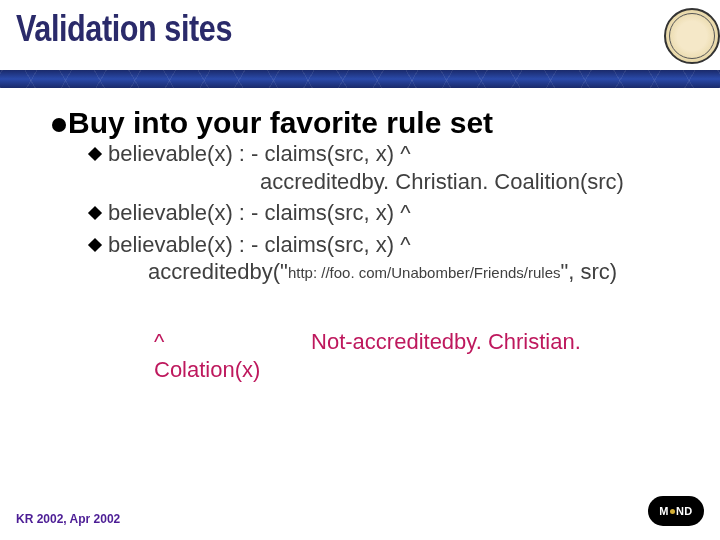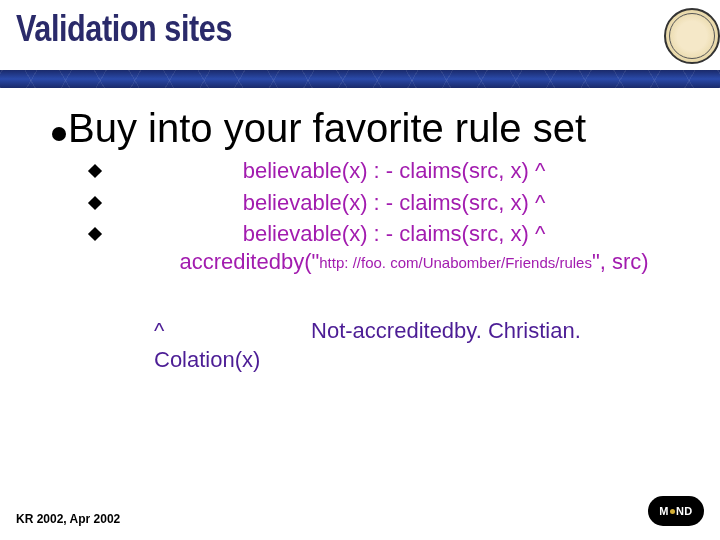--- a/index.html
+++ b/index.html
@@ -60,45 +60,44 @@
     position: absolute;
     top: 0; left: 0; right: 0; bottom: 0;
     background-image:
       repeating-linear-gradient(60deg, rgba(255,255,255,0.08) 0 1px, transparent 1px 30px),
       repeating-linear-gradient(-60deg, rgba(255,255,255,0.08) 0 1px, transparent 1px 30px);
   }
   .content {
     padding: 18px 40px 0 52px;
   }
   .main-line {
-    font-size: 40px;
-    font-weight: normal;
+    font-size: 30px;
+    font-weight: bold;
     color: #000;
-    margin-bottom: 6px;
+    margin-bottom: 0;
   }
   .main-line .disc {
     display: inline-block;
     width: 14px;
     height: 14px;
     background: #000;
     border-radius: 50%;
     margin-right: 2px;
     vertical-align: 1px;
   }
   .sub-list {
     padding-left: 38px;
   }
   .sub-item {
     font-size: 22px;
-    color: #a21caf;
+    color: #404040;
     line-height: 1.25;
     margin-bottom: 4px;
     display: flex;
     align-items: flex-start;
-    text-align: center;
   }
   .diamond {
     display: inline-block;
     width: 10px;
     height: 10px;
     background: #000;
     transform: rotate(45deg);
     margin-top: 9px;
     margin-right: 8px;
     flex-shrink: 0;
@@ -111,38 +110,38 @@
   .cont2 {
     display: block;
     padding-left: 40px;
   }
   .tiny {
     font-size: 15px;
     vertical-align: 1px;
   }
   .last-line {
     font-size: 22px;
-    color: #4c1d95;
+    color: #be185d;
     padding-left: 64px;
     line-height: 1.3;
     margin-top: 42px;
   }
   .footer {
     position: absolute;
     bottom: 14px;
     left: 16px;
     right: 16px;
     display: flex;
     justify-content: space-between;
     align-items: flex-end;
   }
   .footer-text {
     font-size: 12px;
     font-weight: bold;
-    color: #000000;
+    color: #4c1d95;
   }
   .logo {
     width: 56px;
     height: 30px;
     background: #000;
     border-radius: 15px;
     display: flex;
     align-items: center;
     justify-content: center;
     color: #fff;
@@ -173,20 +172,21 @@
   <div class="main-line">
     <span class="disc"></span><span>Buy into your favorite rule set</span>
   </div>
 
   <div class="sub-list">
 
     <div class="sub-item">
       <span class="diamond"></span>
       <div class="sub-text">
         <span>believable(x) : - claims(src, x) ^</span>
+        <span class="cont">accreditedby. Christian. Coalition(src)</span>
       </div>
     </div>
 
     <div class="sub-item">
       <span class="diamond"></span>
       <div class="sub-text">
         <span>believable(x) : - claims(src, x) ^</span>
       </div>
     </div>
 

